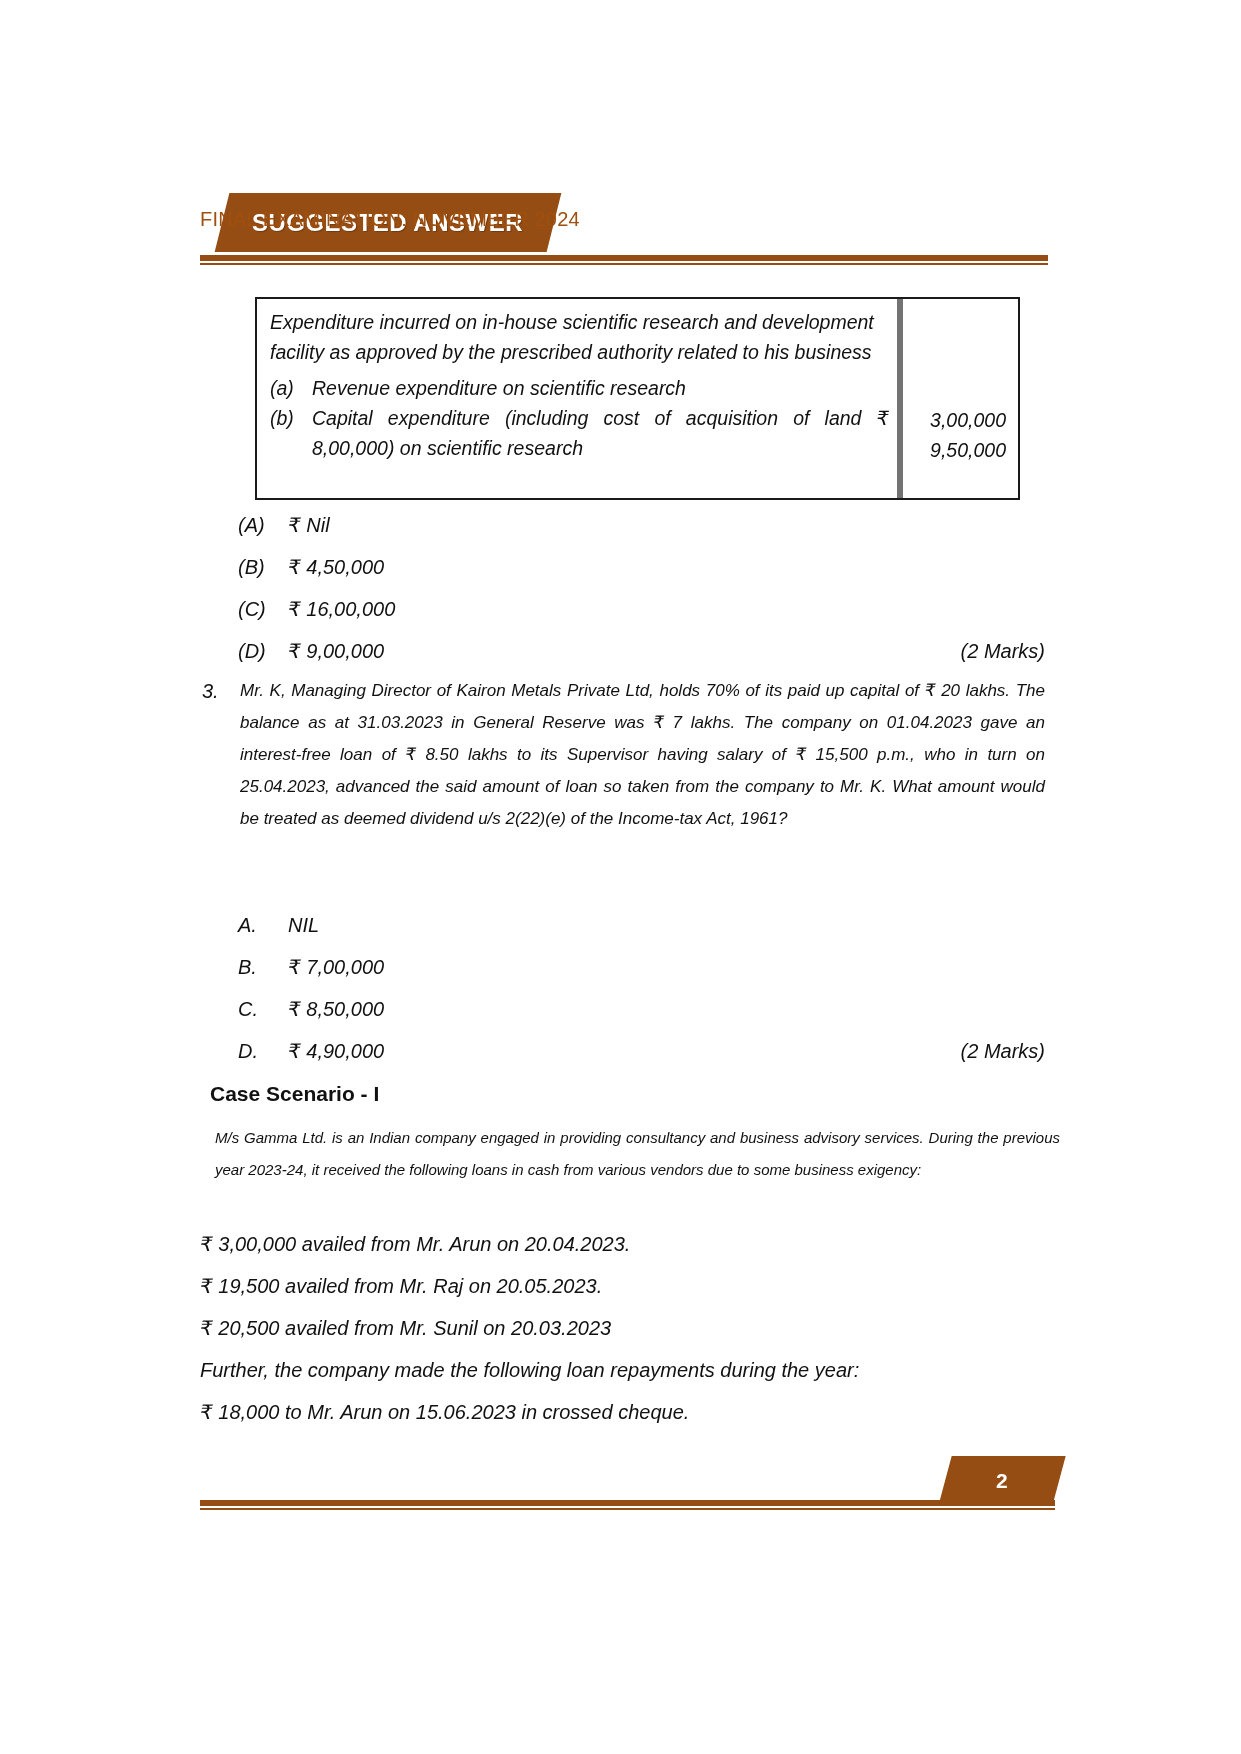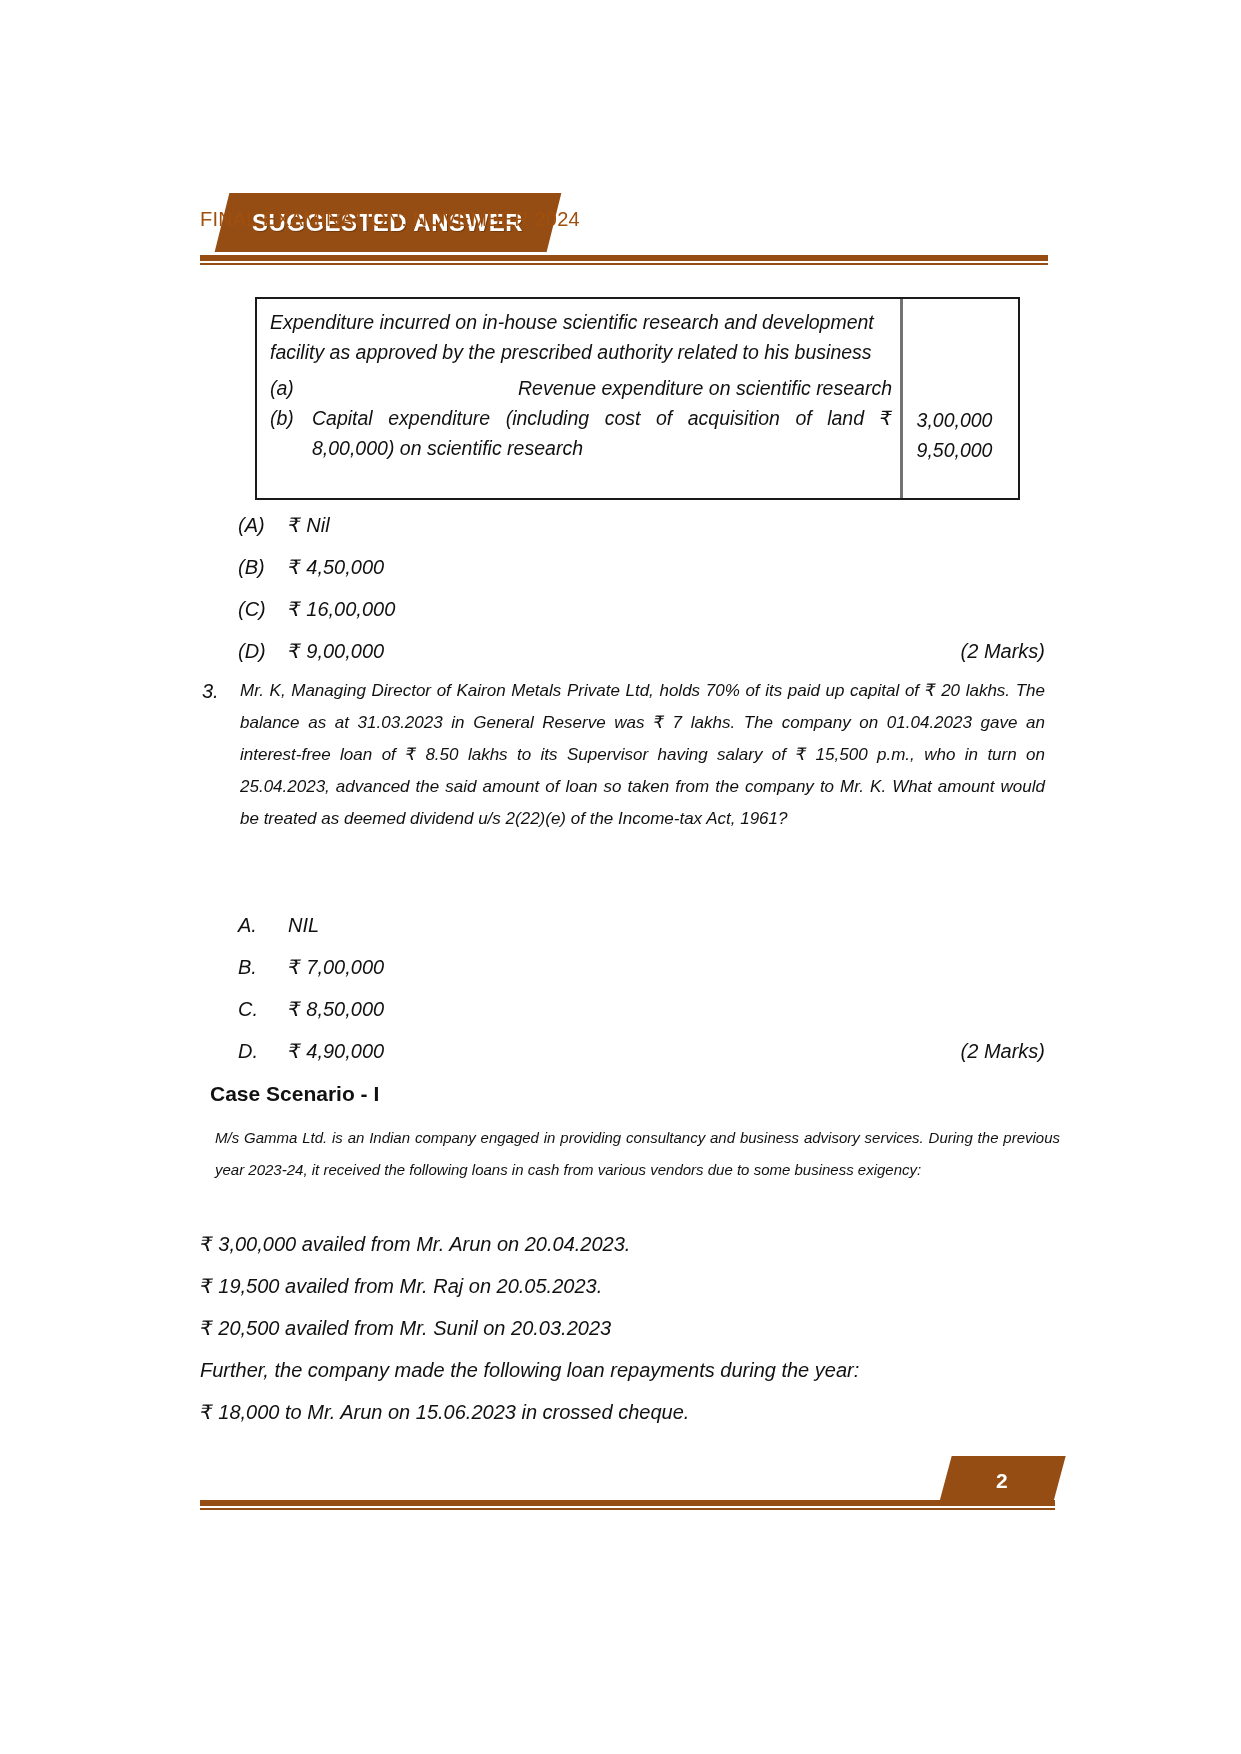--- a/index.html
+++ b/index.html
@@ -36,31 +36,31 @@
   .rule .thin{height:2px;background:var(--accent);}
   .header-rule{top:255px;width:848px;}
   .footer-rule{top:1500px;width:855px;}
 
   
   .q-table{
     position:absolute;left:255px;top:297px;width:765px;height:203px;
     border:2px solid #1a1a1a;display:flex;font-style:italic;font-size:19.5px;
   }
   .q-table-text{
-    flex:1;border-right:3px solid #737373;
+    flex:1;border-right:6px solid #737373;
     padding:8px 8px 8px 13px;line-height:30px;font-style:italic;
   }
   .tbl-item{display:flex;margin-top:6px;}
   .tbl-item:last-child{margin-top:0;}
   .tbl-label{width:42px;flex:none;}
-  .tbl-item-text{flex:1;text-align:right;}
+  .tbl-item-text{flex:1;}
   .tbl-item-text.justify{text-align:justify;}
   .q-table-values{
     width:115px;flex:none;padding:106px 12px 8px 0;
-    text-align:center;line-height:30px;
+    text-align:right;line-height:30px;
   }
 
   
   .opts{position:absolute;left:238px;width:807px;font-style:italic;font-size:20px;}
   .opts-1{top:504px;}
   .opts-2{top:904px;}
   .opt-row{position:relative;height:42px;line-height:42px;display:flex;}
   .opt-label{width:50px;flex:none;}
   .marks{
     position:absolute;right:0;top:0;font-weight:normal;white-space:nowrap;

